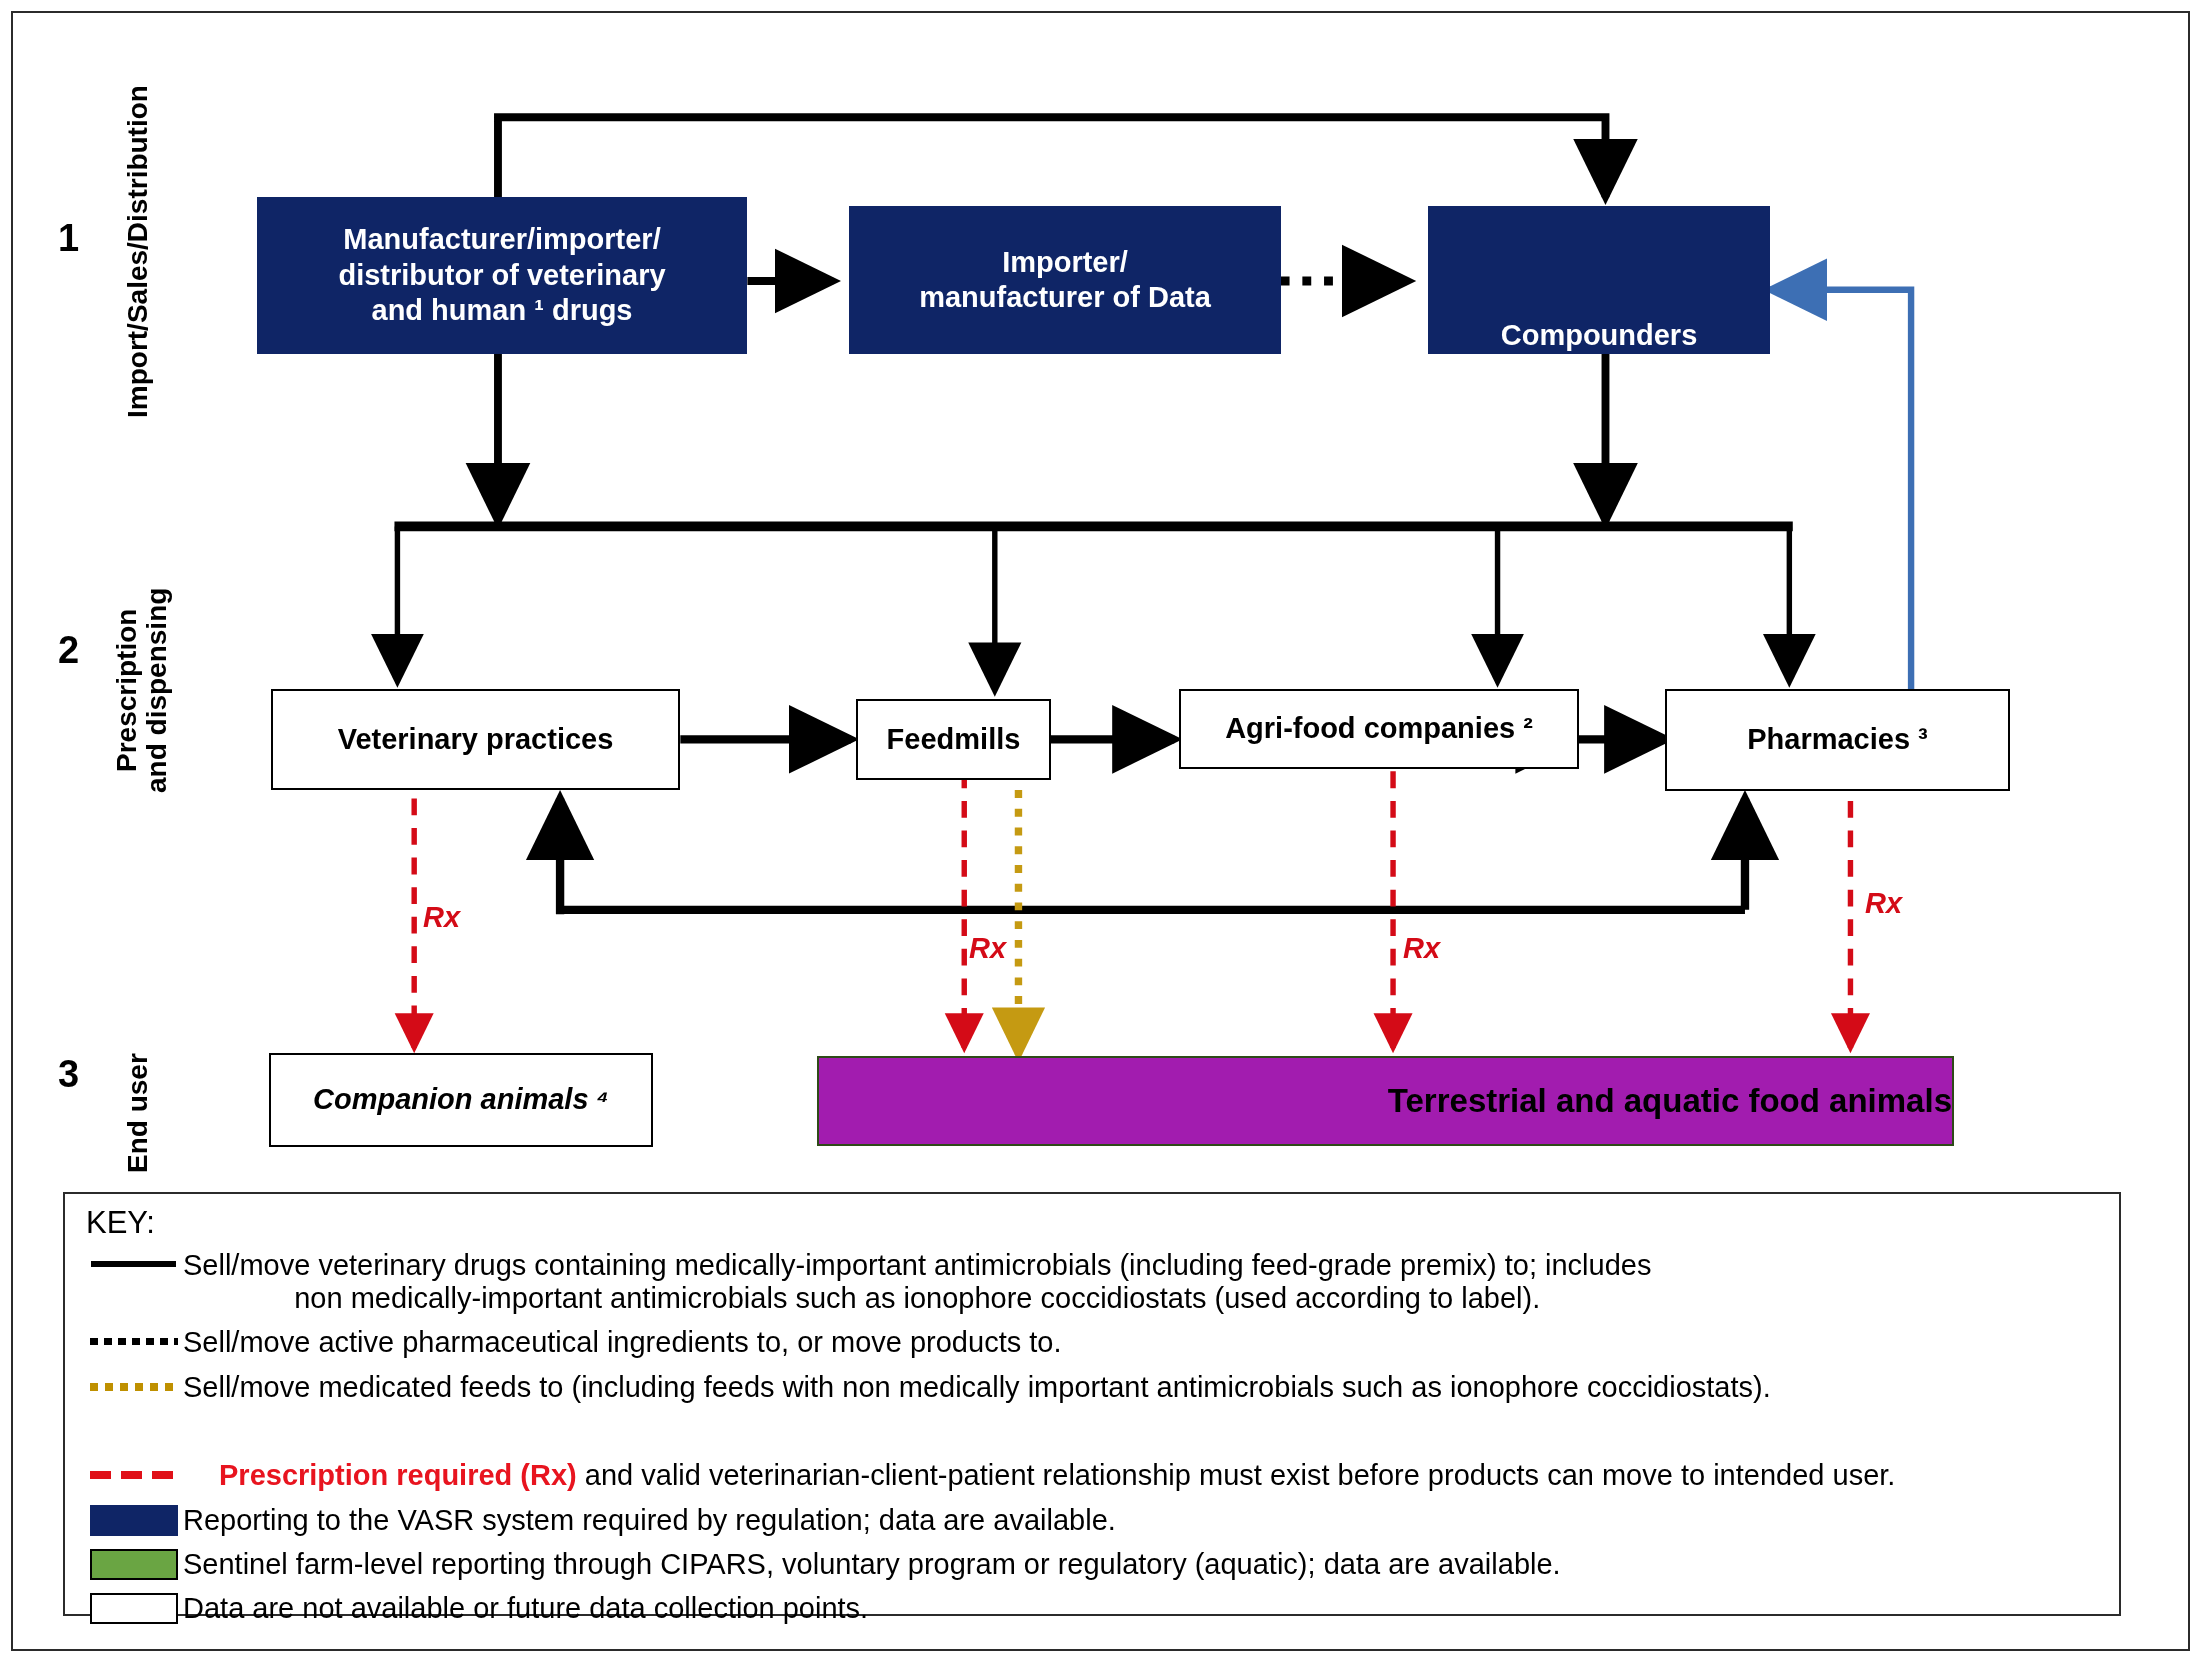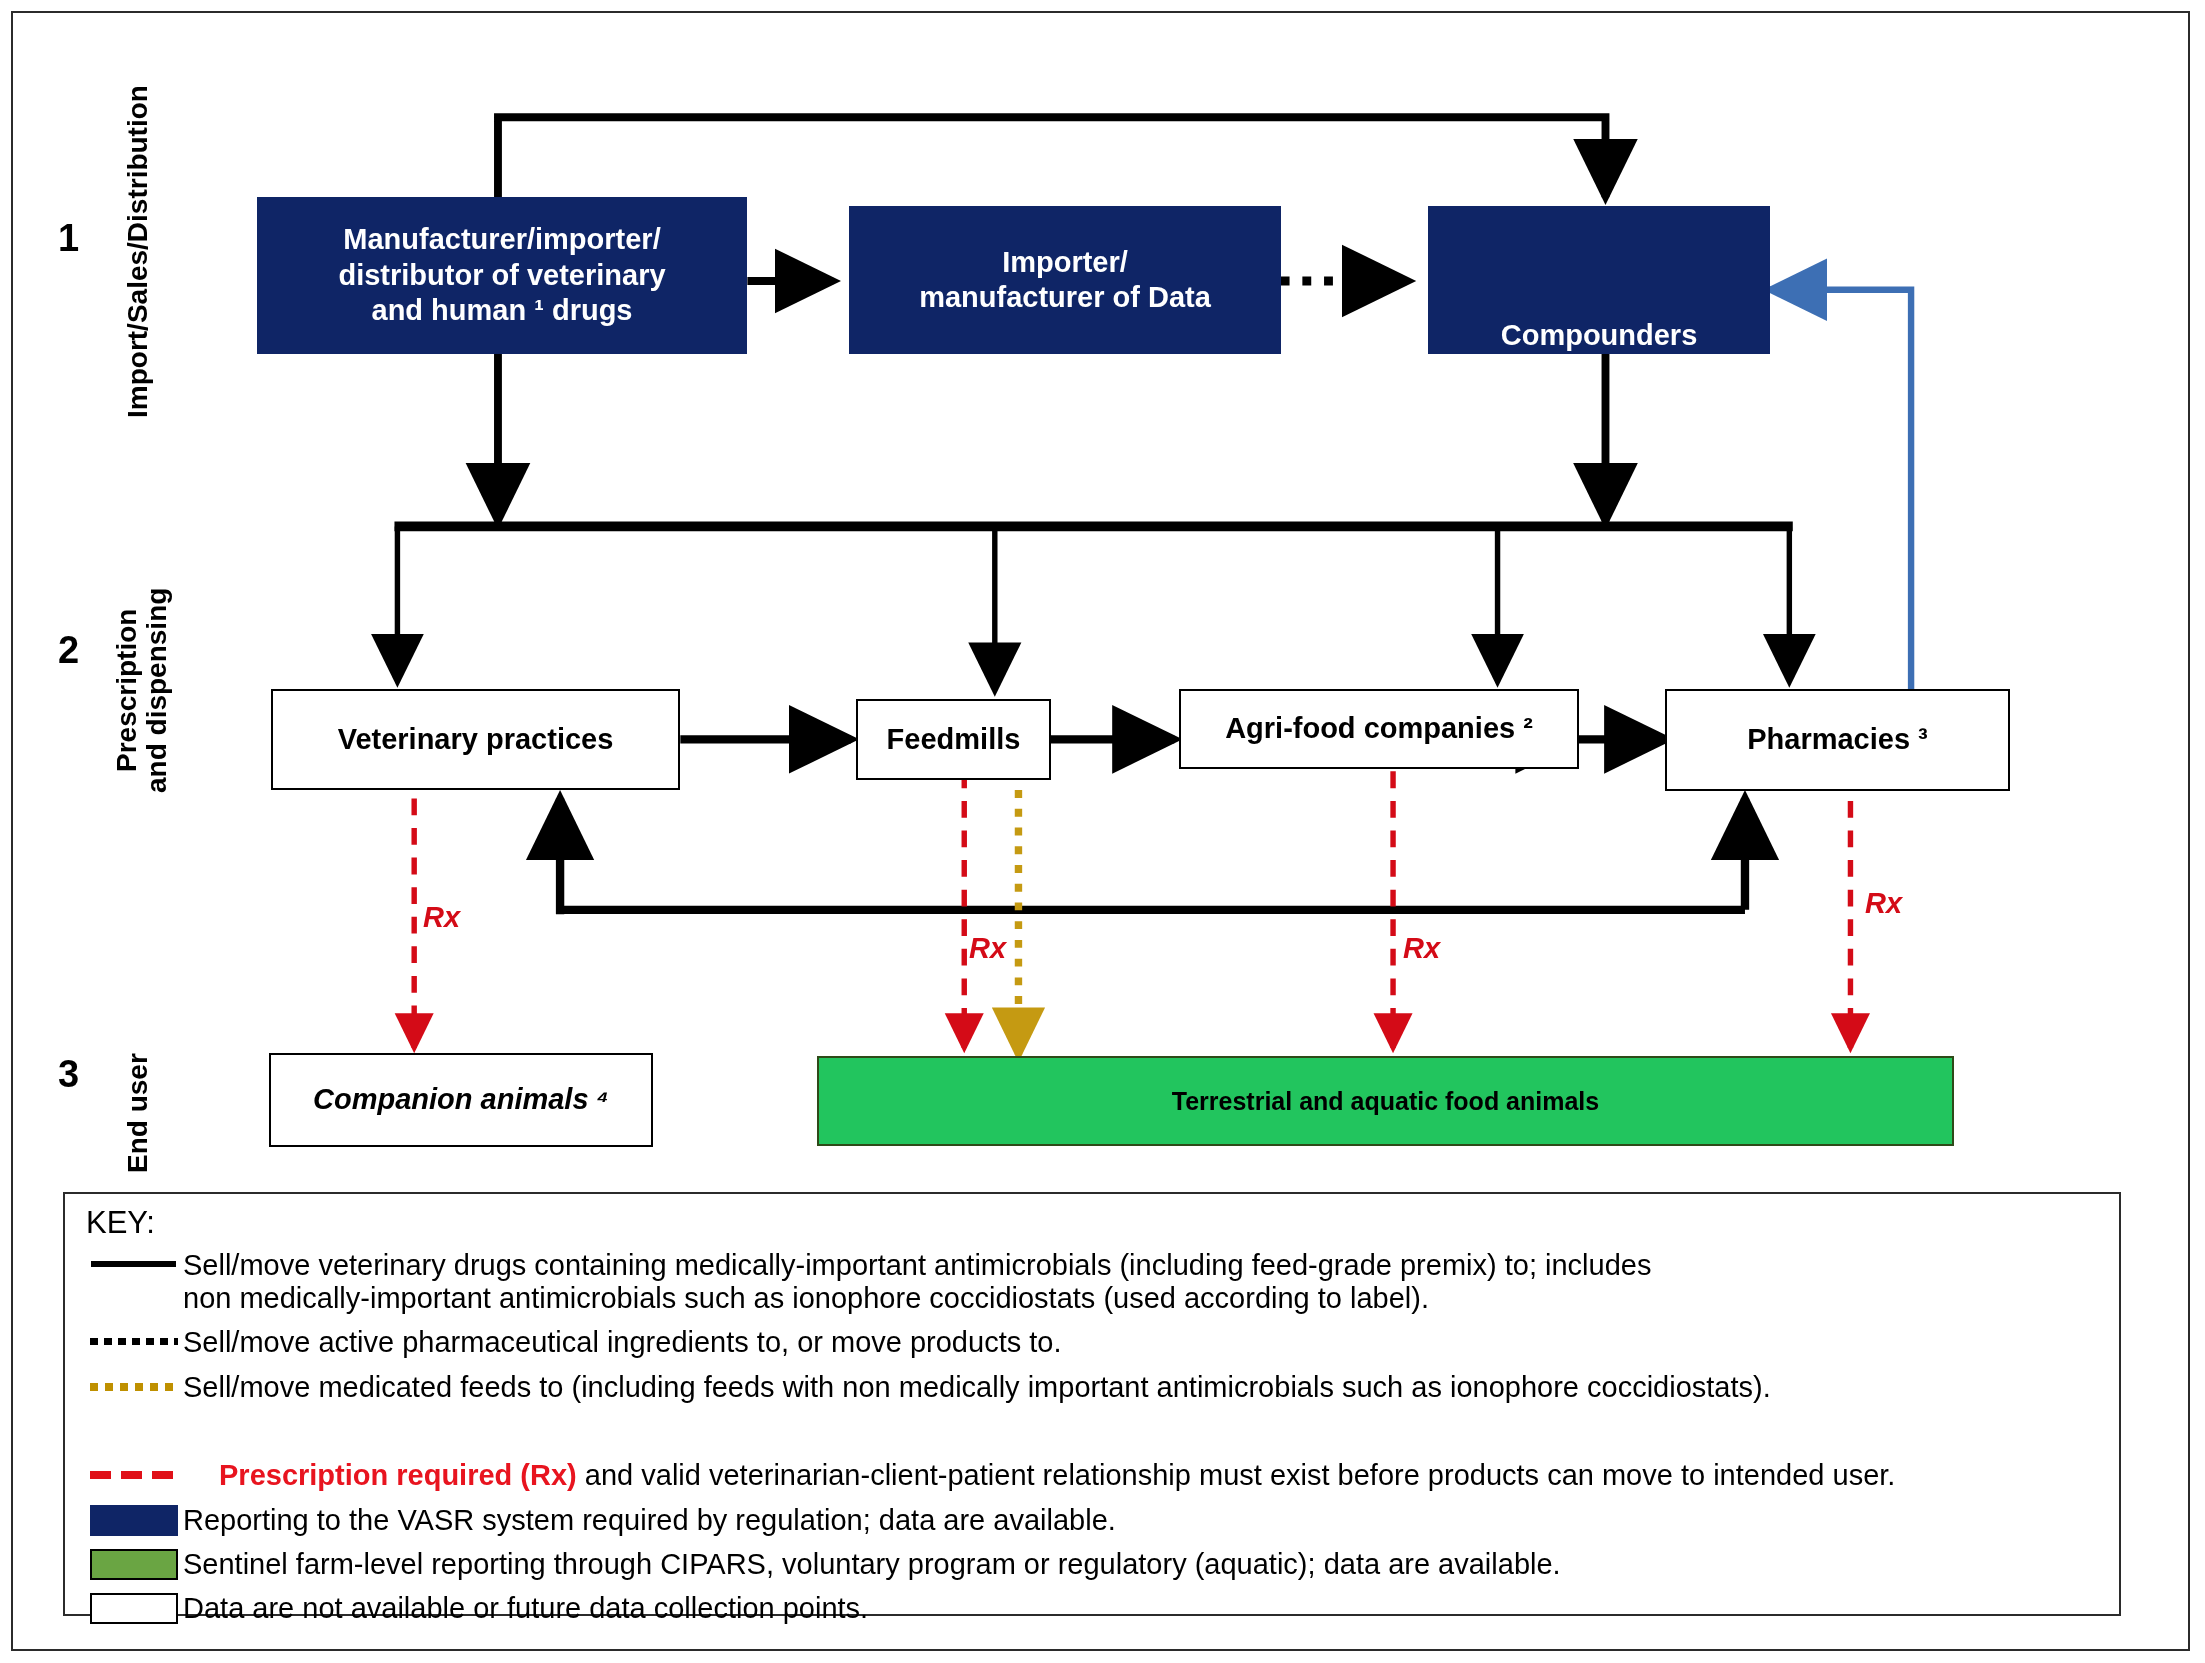--- a/index.html
+++ b/index.html
@@ -11,30 +11,30 @@
   
   .stage-num{position:absolute;font-weight:bold;font-size:38px;color:#000;line-height:1;}
   .stage-lab{position:absolute;font-weight:bold;font-size:28px;color:#000;
              writing-mode:vertical-rl;transform:rotate(180deg);text-align:center;line-height:1.08;white-space:pre-line;}
 
   
   .node{position:absolute;box-sizing:border-box;display:flex;align-items:center;
         justify-content:center;text-align:center;font-weight:bold;line-height:1.22;}
   .node.navy{background:#0f2566;color:#ffffff;border:1px solid #0f2566;font-size:29px;}
   .node.plain{background:#ffffff;color:#000000;border:2.5px solid #000000;font-size:29px;}
-  .node.green{background:#22c55e;color:#000000;border:2.5px solid #2e4a18;font-size:25px;}
+  .node.green{background:#a21caf;color:#000000;border:2.5px solid #2e4a18;font-size:33px;justify-content:flex-end;}
 
   
   .rx{position:absolute;color:#d40b17;font-style:italic;font-weight:bold;font-size:29px;}
 
   
   #legend{position:absolute;left:63px;top:1192px;width:2058px;height:424px;
           background:#ffffff;border:2px solid #2b2b2b;box-sizing:border-box;}
   #legend-title{position:absolute;left:21px;top:11px;font-size:31px;color:#000;}
-  .lg-row{position:absolute;left:21px;display:flex;align-items:flex-start;}
+  .lg-row{position:absolute;left:21px;display:flex;align-items:flex-start;text-align:center;}
   .lg-sw{flex:0 0 94px;height:30px;position:relative;margin-right:3px;}
   .lg-txt{font-size:29px;color:#000;line-height:1.14;white-space:pre-line;}
   .lg-txt .hl{color:#e8141f;font-weight:bold;}
   .sw-solid-black{position:absolute;left:5px;top:12px;width:85px;height:6.4px;background:#000;}
   .sw-dot-black{position:absolute;left:4px;top:12px;width:88px;height:7px;
      background-image:linear-gradient(to right,#000 0 8px,transparent 8px 14px);
      background-size:14px 7px;background-repeat:repeat-x;}
   .sw-dot-gold{position:absolute;left:4px;top:12px;width:88px;height:8px;
      background-image:linear-gradient(to right,#bf9000 0 8.4px,transparent 8.4px 15px);
      background-size:15px 8px;background-repeat:repeat-x;}

